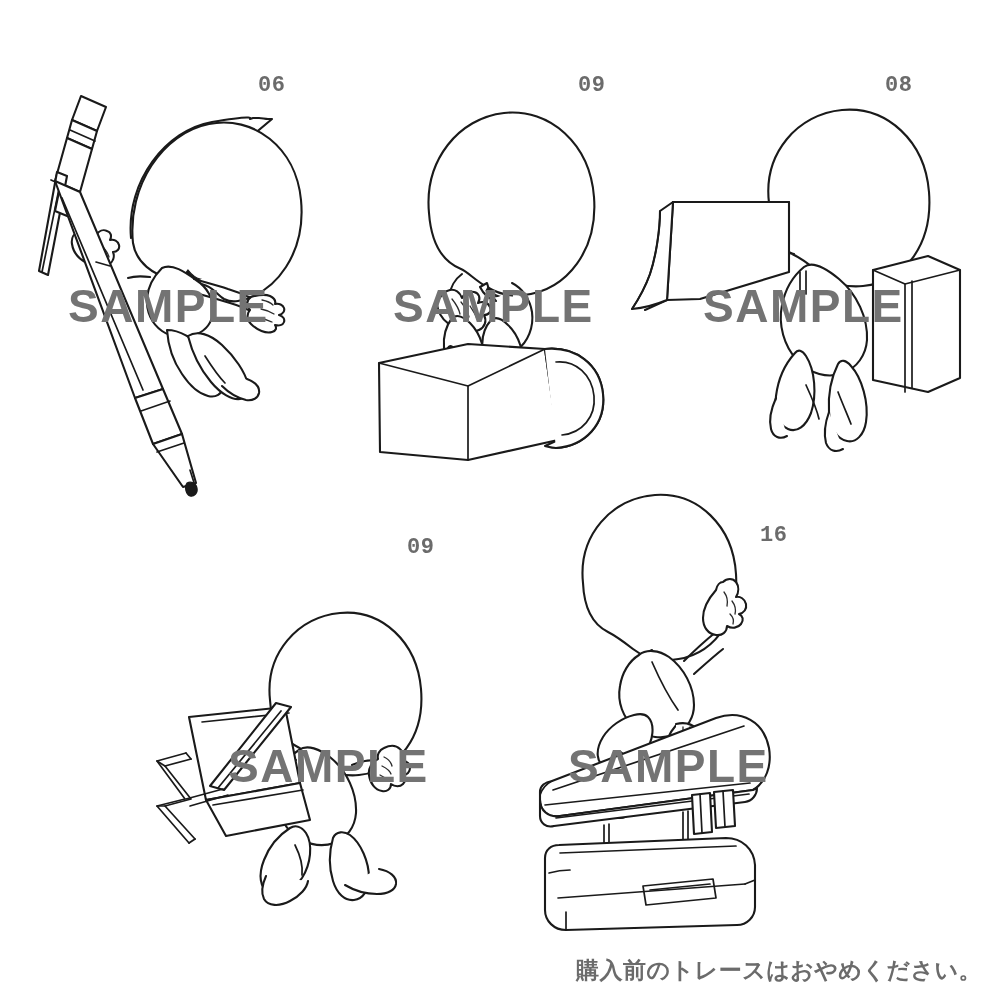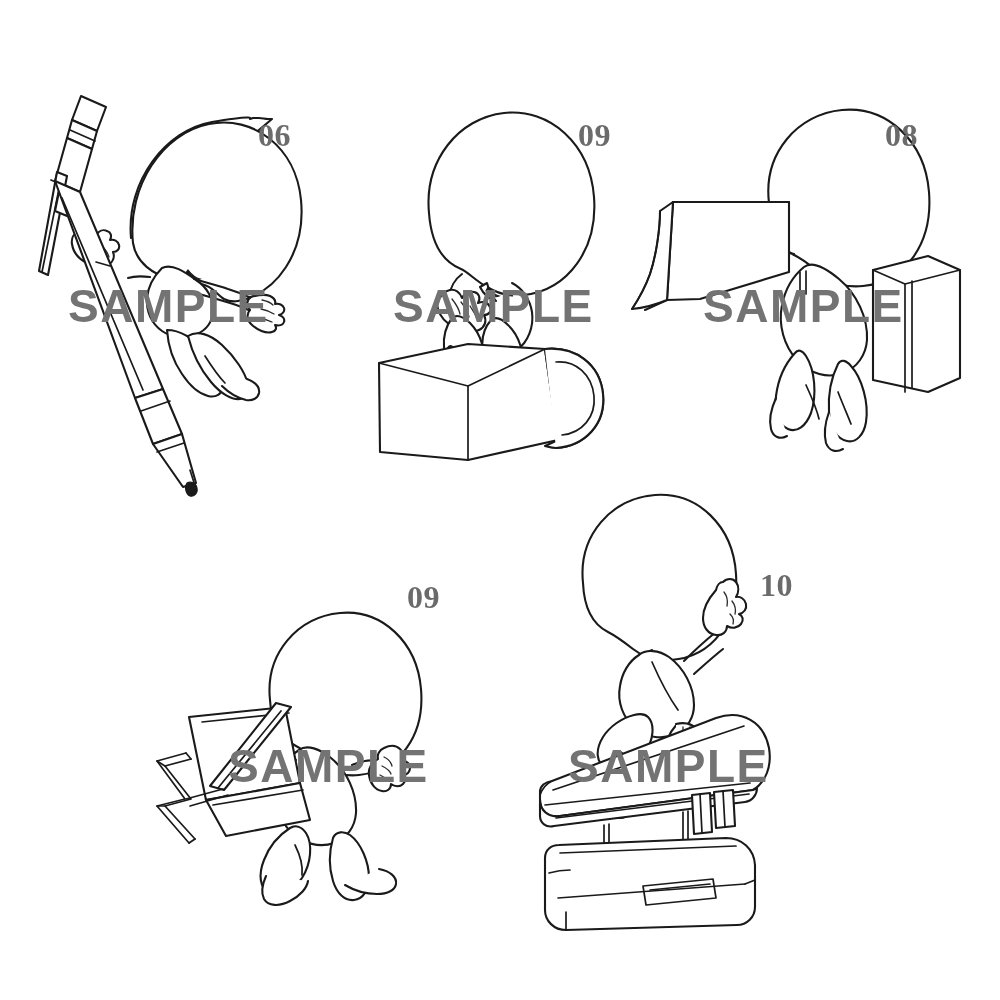--- a/index.html
+++ b/index.html
@@ -10,28 +10,27 @@
   #sheet {
     position: relative;
     width: 1000px;
     height: 1000px;
     background: #ffffff;
     overflow: hidden;
     font-family: "Liberation Sans", "DejaVu Sans", sans-serif;
   }
   .pose-label {
     position: absolute;
-    font-family: Liberation Serif, serif;
-    font-size: 32px;
+    font-family: Liberation Mono, monospace;
+    font-size: 22px;
     font-weight: bold;
     color: #6b6b6b;
     letter-spacing: 0.5px;
     line-height: 1;
     user-select: none;
-    margin-top: 44px;
   }
   .watermark {
     position: absolute;
     font-family: "Liberation Sans", "DejaVu Sans", sans-serif;
     font-size: 46px;
     font-weight: bold;
     color: #737373;
     letter-spacing: 1.5px;
     line-height: 1;
     user-select: none;
@@ -382,16 +381,17 @@
   <div class="watermark" style="left:68px;  top:283px;">SAMPLE</div>
   <div class="watermark" style="left:393px; top:283px;">SAMPLE</div>
   <div class="watermark" style="left:703px; top:283px;">SAMPLE</div>
   <div class="watermark" style="left:228px; top:743px;">SAMPLE</div>
   <div class="watermark" style="left:568px; top:743px;">SAMPLE</div>
 
   <div class="pose-label" style="left:258px; top:75px;">06</div>
   <div class="pose-label" style="left:578px; top:75px;">09</div>
   <div class="pose-label" style="left:885px; top:75px;">08</div>
   <div class="pose-label" style="left:407px; top:537px;">09</div>
-  <div class="pose-label" style="left:760px; top:525px;">10</div>
-
+  <div class="pose-label" style="left:760px; top:525px;">16</div>
+
+  <div class="notice">購入前のトレースはおやめください。</div>
 
 </div>
 
 </body></html>

